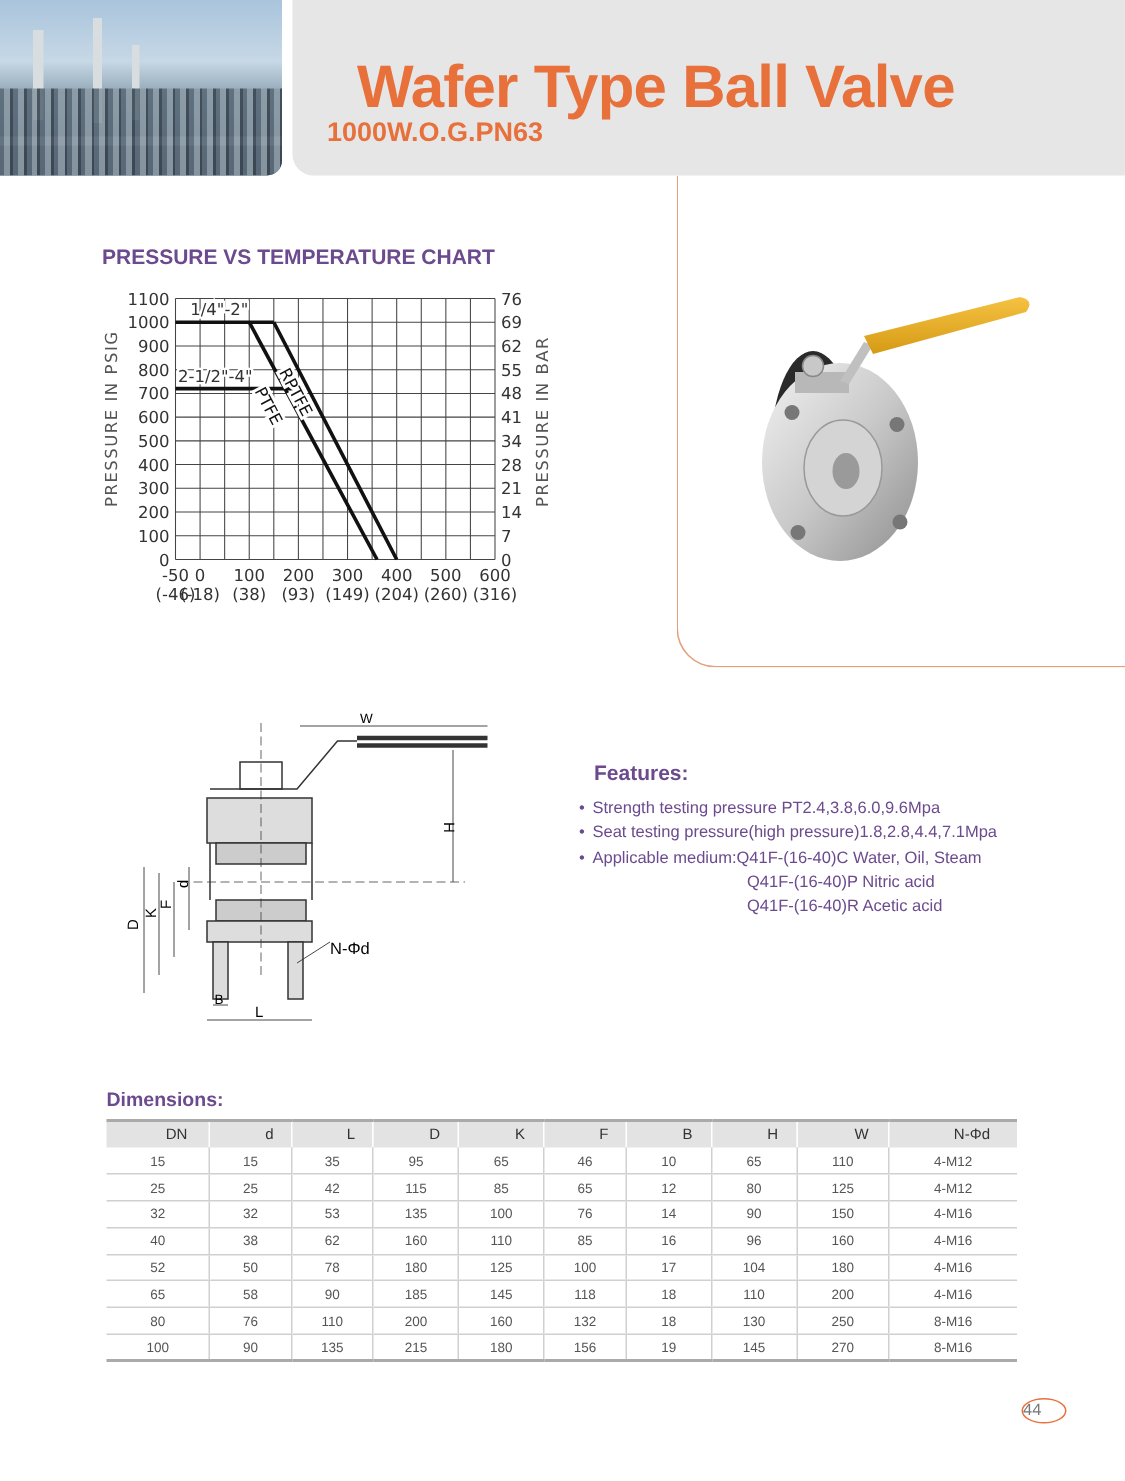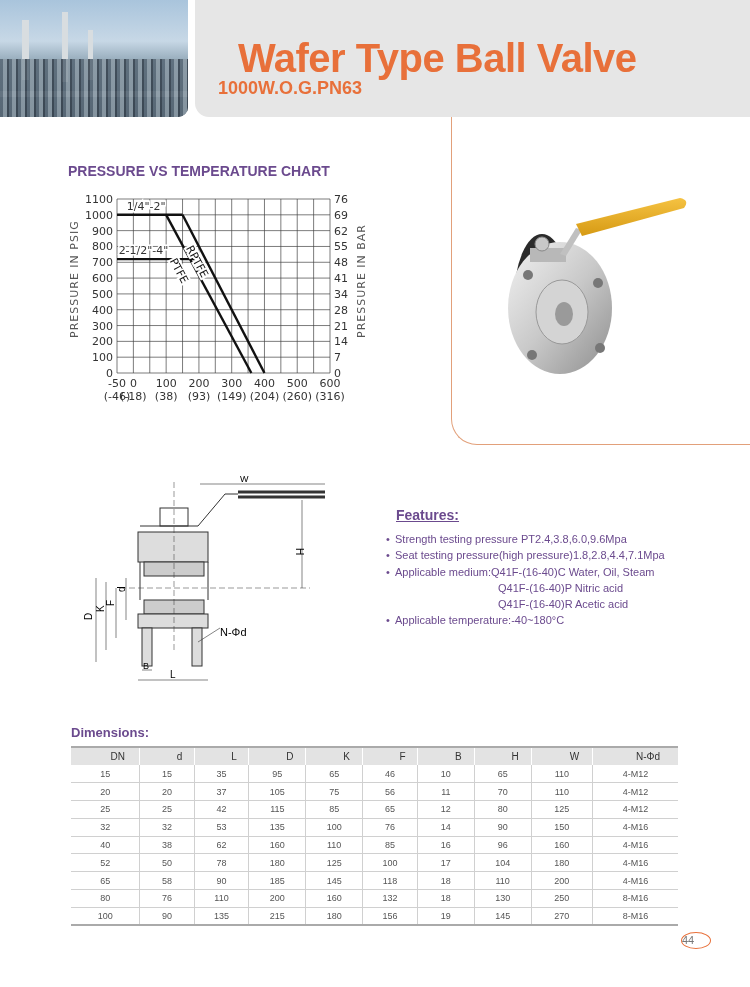--- a/index.html
+++ b/index.html
@@ -12,21 +12,21 @@
   .header-photo .struct2 { position:absolute; left:0; right:0; bottom:20px; height:6px; background:#b9c4cc; }
   .header-band { position:absolute; left:195px; top:0; width:555px; height:117px; background:#e6e6e6; border-bottom-left-radius:14px; }
   .title { position:absolute; left:218px; top:36px; font-size:40px; font-weight:bold; color:#e8703a; letter-spacing:-0.5px;margin-left:20px; }
   .subtitle { position:absolute; left:218px; top:78px; font-size:18px; font-weight:bold; color:#e8703a; }
   .photo-frame { position:absolute; left:451px; top:117px; width:299px; height:328px; border-left:1px solid #e2a07a; border-bottom:1px solid #e2a07a; border-bottom-left-radius:26px; }
   .chart-title { position:absolute; left:68px; top:163px; font-size:14px; font-weight:bold; color:#6b4a8e; }
   .chart-svg { position:absolute; left:60px; top:190px; }
   .chart-svg text { font-family:"DejaVu Sans", sans-serif; font-size:11px; fill:#333; }
   .valve-photo { position:absolute; left:480px; top:180px; }
   .drawing { position:absolute; left:80px; top:470px; }
-  .features-title { position:absolute; left:396px; top:507px; font-size:14px; font-weight:bold; color:#6b4a8e;text-decoration:underline; }
+  .features-title { position:absolute; left:396px; top:507px; font-size:14px; font-weight:bold; color:#6b4a8e; }
   .features { position:absolute; left:386px; top:531px; list-style:none; font-size:11px; color:#6b4a8e; }
   .features li { height:16.3px; line-height:16.3px; white-space:nowrap; }
   .features li .b { display:inline-block; width:9px; }
   .features li.cont { padding-left:112px; }
   .dims-title { position:absolute; left:71px; top:725px; font-size:13px; font-weight:bold; color:#6b4a8e; }
   table.dims { position:absolute; left:71px; top:746px; width:607px; border-collapse:collapse; font-size:9px; color:#555; }
   table.dims th { background:#e3e3e3; font-weight:normal; color:#333; font-size:10px; height:18px; border-top:2px solid #aaa; border-left:1px solid #fff;padding-left:25px; }
   table.dims td { height:17.8px; text-align:center; border-bottom:1px solid #d0d0d0; border-left:1px solid #d0d0d0; }
   table.dims td:first-child, table.dims th:first-child { border-left:none; }
   table.dims tr:last-child td { border-bottom:2px solid #aaa; }
@@ -197,21 +197,20 @@
   <text x="140" y="166" font-size="11">N-Φd</text>
 </svg>
 
 <div class="features-title">Features:</div>
 <ul class="features">
   <li><span class="b">•</span><span>Strength testing pressure PT2.4,3.8,6.0,9.6Mpa</span></li>
   <li><span class="b">•</span><span>Seat testing pressure(high pressure)1.8,2.8,4.4,7.1Mpa</span></li>
   <li><span class="b">•</span><span>Applicable medium:Q41F-(16-40)C  Water, Oil, Steam</span></li>
   <li class="cont"><span>Q41F-(16-40)P  Nitric acid</span></li>
   <li class="cont"><span>Q41F-(16-40)R Acetic acid</span></li>
-  <li><span class="b">•</span><span>Applicable temperature:-40~180°C</span></li>
 </ul>
 
 <div class="dims-title">Dimensions:</div>
 <table class="dims" id="dims">
   <thead>
       <tr id="dims-head">
         <th>DN</th>
         <th>d</th>
         <th>L</th>
         <th>D</th>
@@ -230,32 +229,20 @@
         <td>35</td>
         <td>95</td>
         <td>65</td>
         <td>46</td>
         <td>10</td>
         <td>65</td>
         <td>110</td>
         <td>4-M12</td>
       </tr>
       <tr>
-        <td>20</td>
-        <td>20</td>
-        <td>37</td>
-        <td>105</td>
-        <td>75</td>
-        <td>56</td>
-        <td>11</td>
-        <td>70</td>
-        <td>110</td>
-        <td>4-M12</td>
-      </tr>
-      <tr>
         <td>25</td>
         <td>25</td>
         <td>42</td>
         <td>115</td>
         <td>85</td>
         <td>65</td>
         <td>12</td>
         <td>80</td>
         <td>125</td>
         <td>4-M12</td>

